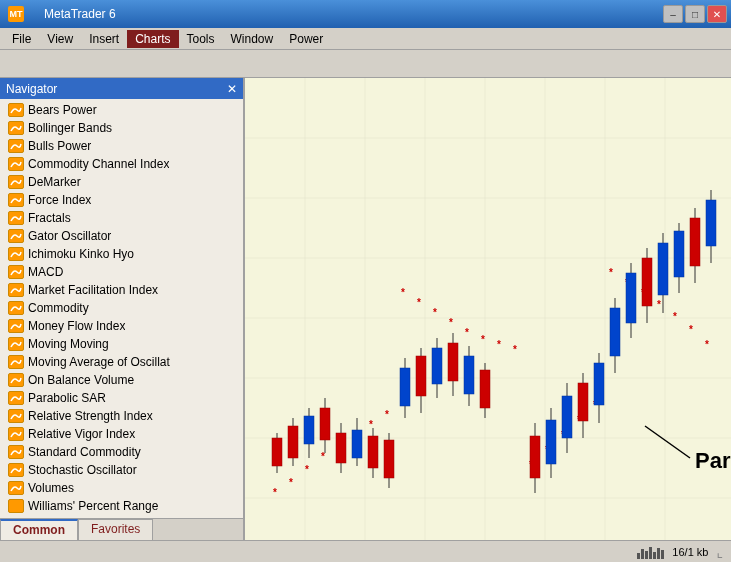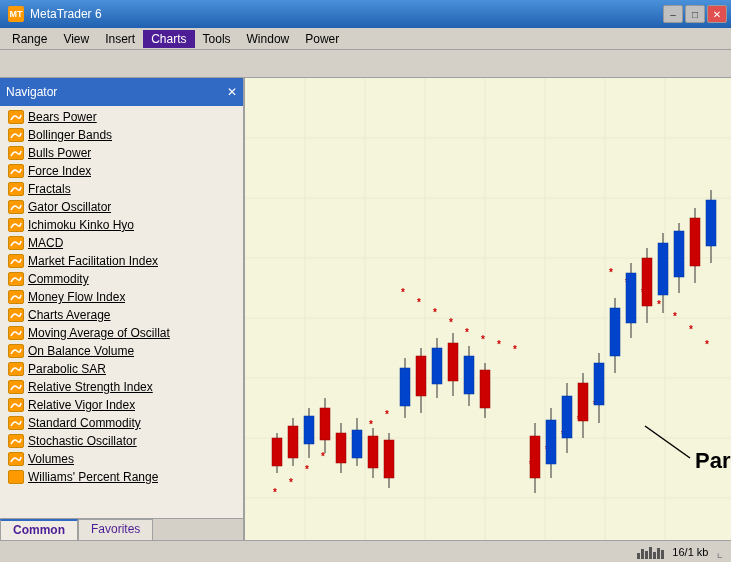--- a/index.html
+++ b/index.html
@@ -18,21 +18,21 @@
       background: linear-gradient(to bottom, #4a90d9, #2060b0);
       display: flex;
       align-items: center;
       justify-content: space-between;
       padding: 0 4px 0 8px;
       color: white;
     }
     .title-bar-left {
       display: flex;
       align-items: center;
-      gap: 6px;
+      gap: 20px;
     }
     .app-icon {
       width: 16px;
       height: 16px;
       background: #f90;
       border-radius: 2px;
       display: flex;
       align-items: center;
       justify-content: center;
       font-size: 9px;
@@ -70,21 +70,21 @@
       align-items: center;
       padding: 0 4px;
       border-bottom: 1px solid #a0a0a0;
     }
     .menu-item {
       padding: 2px 8px;
       cursor: pointer;
       font-size: 12px;
       color: #000;
     }
-    .menu-item.active { background: #4c1d95; color: white; }
+    .menu-item.active { background: #7f1d1d; color: white; }
 
     
     .toolbar {
       height: 28px;
       background: #d4d0c8;
       border-bottom: 1px solid #a0a0a0;
       display: flex;
       align-items: center;
       padding: 0 4px;
     }
@@ -105,21 +105,21 @@
       flex-direction: column;
     }
     .navigator-header {
       background: #316ac5;
       color: white;
       padding: 2px 6px;
       font-size: 12px;
       display: flex;
       justify-content: space-between;
       align-items: center;
-      height: 28px;
+      height: 21px;
     }
     .navigator-close {
       cursor: pointer;
       font-size: 12px;
       color: white;
     }
     .navigator-list {
       flex: 1;
       overflow-y: auto;
       overflow-x: hidden;
@@ -146,42 +146,41 @@
       margin-right: 4px;
       flex-shrink: 0;
       font-size: 8px;
       color: white;
       font-weight: bold;
     }
     .nav-item-label {
       white-space: nowrap;
       overflow: hidden;
       text-overflow: ellipsis;
-      text-decoration: underline;
     }
     
     .navigator-list::-webkit-scrollbar { width: 12px; }
     .navigator-list::-webkit-scrollbar-track { background: #e8e4dc; }
     .navigator-list::-webkit-scrollbar-thumb { background: #b0a898; border: 1px solid #888; }
 
     
     .navigator-tabs {
       height: 22px;
       display: flex;
       border-top: 1px solid #a0a0a0;
       background: #d4d0c8;
     }
     .nav-tab {
       padding: 2px 12px;
       cursor: pointer;
       font-size: 12px;
       border: 1px solid #a0a0a0;
       border-bottom: none;
       background: #e8e4dc;
-      color: #4c1d95;
+      color: #7f1d1d;
     }
     .nav-tab.active {
       background: #f0ece4;
       border-top: 2px solid #316ac5;
       font-weight: bold;
     }
 
     
     .chart-area {
       flex: 1;
@@ -233,21 +232,21 @@
     <span class="title-text">MetaTrader 6</span>
   </div>
   <div class="title-bar-buttons">
     <div class="tb-btn">–</div>
     <div class="tb-btn">□</div>
     <div class="tb-btn close">✕</div>
   </div>
 </div>
 
 <div class="menu-bar">
-  <div class="menu-item">Range</div>
+  <div class="menu-item">File</div>
   <div class="menu-item">View</div>
   <div class="menu-item">Insert</div>
   <div class="menu-item active">Charts</div>
   <div class="menu-item">Tools</div>
   <div class="menu-item">Window</div>
   <div class="menu-item">Power</div>
 </div>
 
 <div class="toolbar">
 </div>
@@ -284,20 +283,36 @@
             </svg>
           </div>
           <span class="nav-item-label">Bulls Power</span>
         </div>
         <div class="nav-item">
           <div class="nav-icon">
             <svg width="12" height="10" viewBox="0 0 12 10">
               <path d="M1,8 Q4,2 7,5 Q10,8 11,3" stroke="white" stroke-width="1.5" fill="none"></path>
             </svg>
           </div>
+          <span class="nav-item-label">Commodity Channel Index</span>
+        </div>
+        <div class="nav-item">
+          <div class="nav-icon">
+            <svg width="12" height="10" viewBox="0 0 12 10">
+              <path d="M1,8 Q4,2 7,5 Q10,8 11,3" stroke="white" stroke-width="1.5" fill="none"></path>
+            </svg>
+          </div>
+          <span class="nav-item-label">DeMarker</span>
+        </div>
+        <div class="nav-item">
+          <div class="nav-icon">
+            <svg width="12" height="10" viewBox="0 0 12 10">
+              <path d="M1,8 Q4,2 7,5 Q10,8 11,3" stroke="white" stroke-width="1.5" fill="none"></path>
+            </svg>
+          </div>
           <span class="nav-item-label">Force Index</span>
         </div>
         <div class="nav-item">
           <div class="nav-icon">
             <svg width="12" height="10" viewBox="0 0 12 10">
               <path d="M1,8 Q4,2 7,5 Q10,8 11,3" stroke="white" stroke-width="1.5" fill="none"></path>
             </svg>
           </div>
           <span class="nav-item-label">Fractals</span>
         </div>
@@ -348,21 +363,21 @@
             </svg>
           </div>
           <span class="nav-item-label">Money Flow Index</span>
         </div>
         <div class="nav-item">
           <div class="nav-icon">
             <svg width="12" height="10" viewBox="0 0 12 10">
               <path d="M1,8 Q4,2 7,5 Q10,8 11,3" stroke="white" stroke-width="1.5" fill="none"></path>
             </svg>
           </div>
-          <span class="nav-item-label">Charts Average</span>
+          <span class="nav-item-label">Moving Moving</span>
         </div>
         <div class="nav-item">
           <div class="nav-icon">
             <svg width="12" height="10" viewBox="0 0 12 10">
               <path d="M1,8 Q4,2 7,5 Q10,8 11,3" stroke="white" stroke-width="1.5" fill="none"></path>
             </svg>
           </div>
           <span class="nav-item-label">Moving Average of Oscillat</span>
         </div>
         <div class="nav-item">

